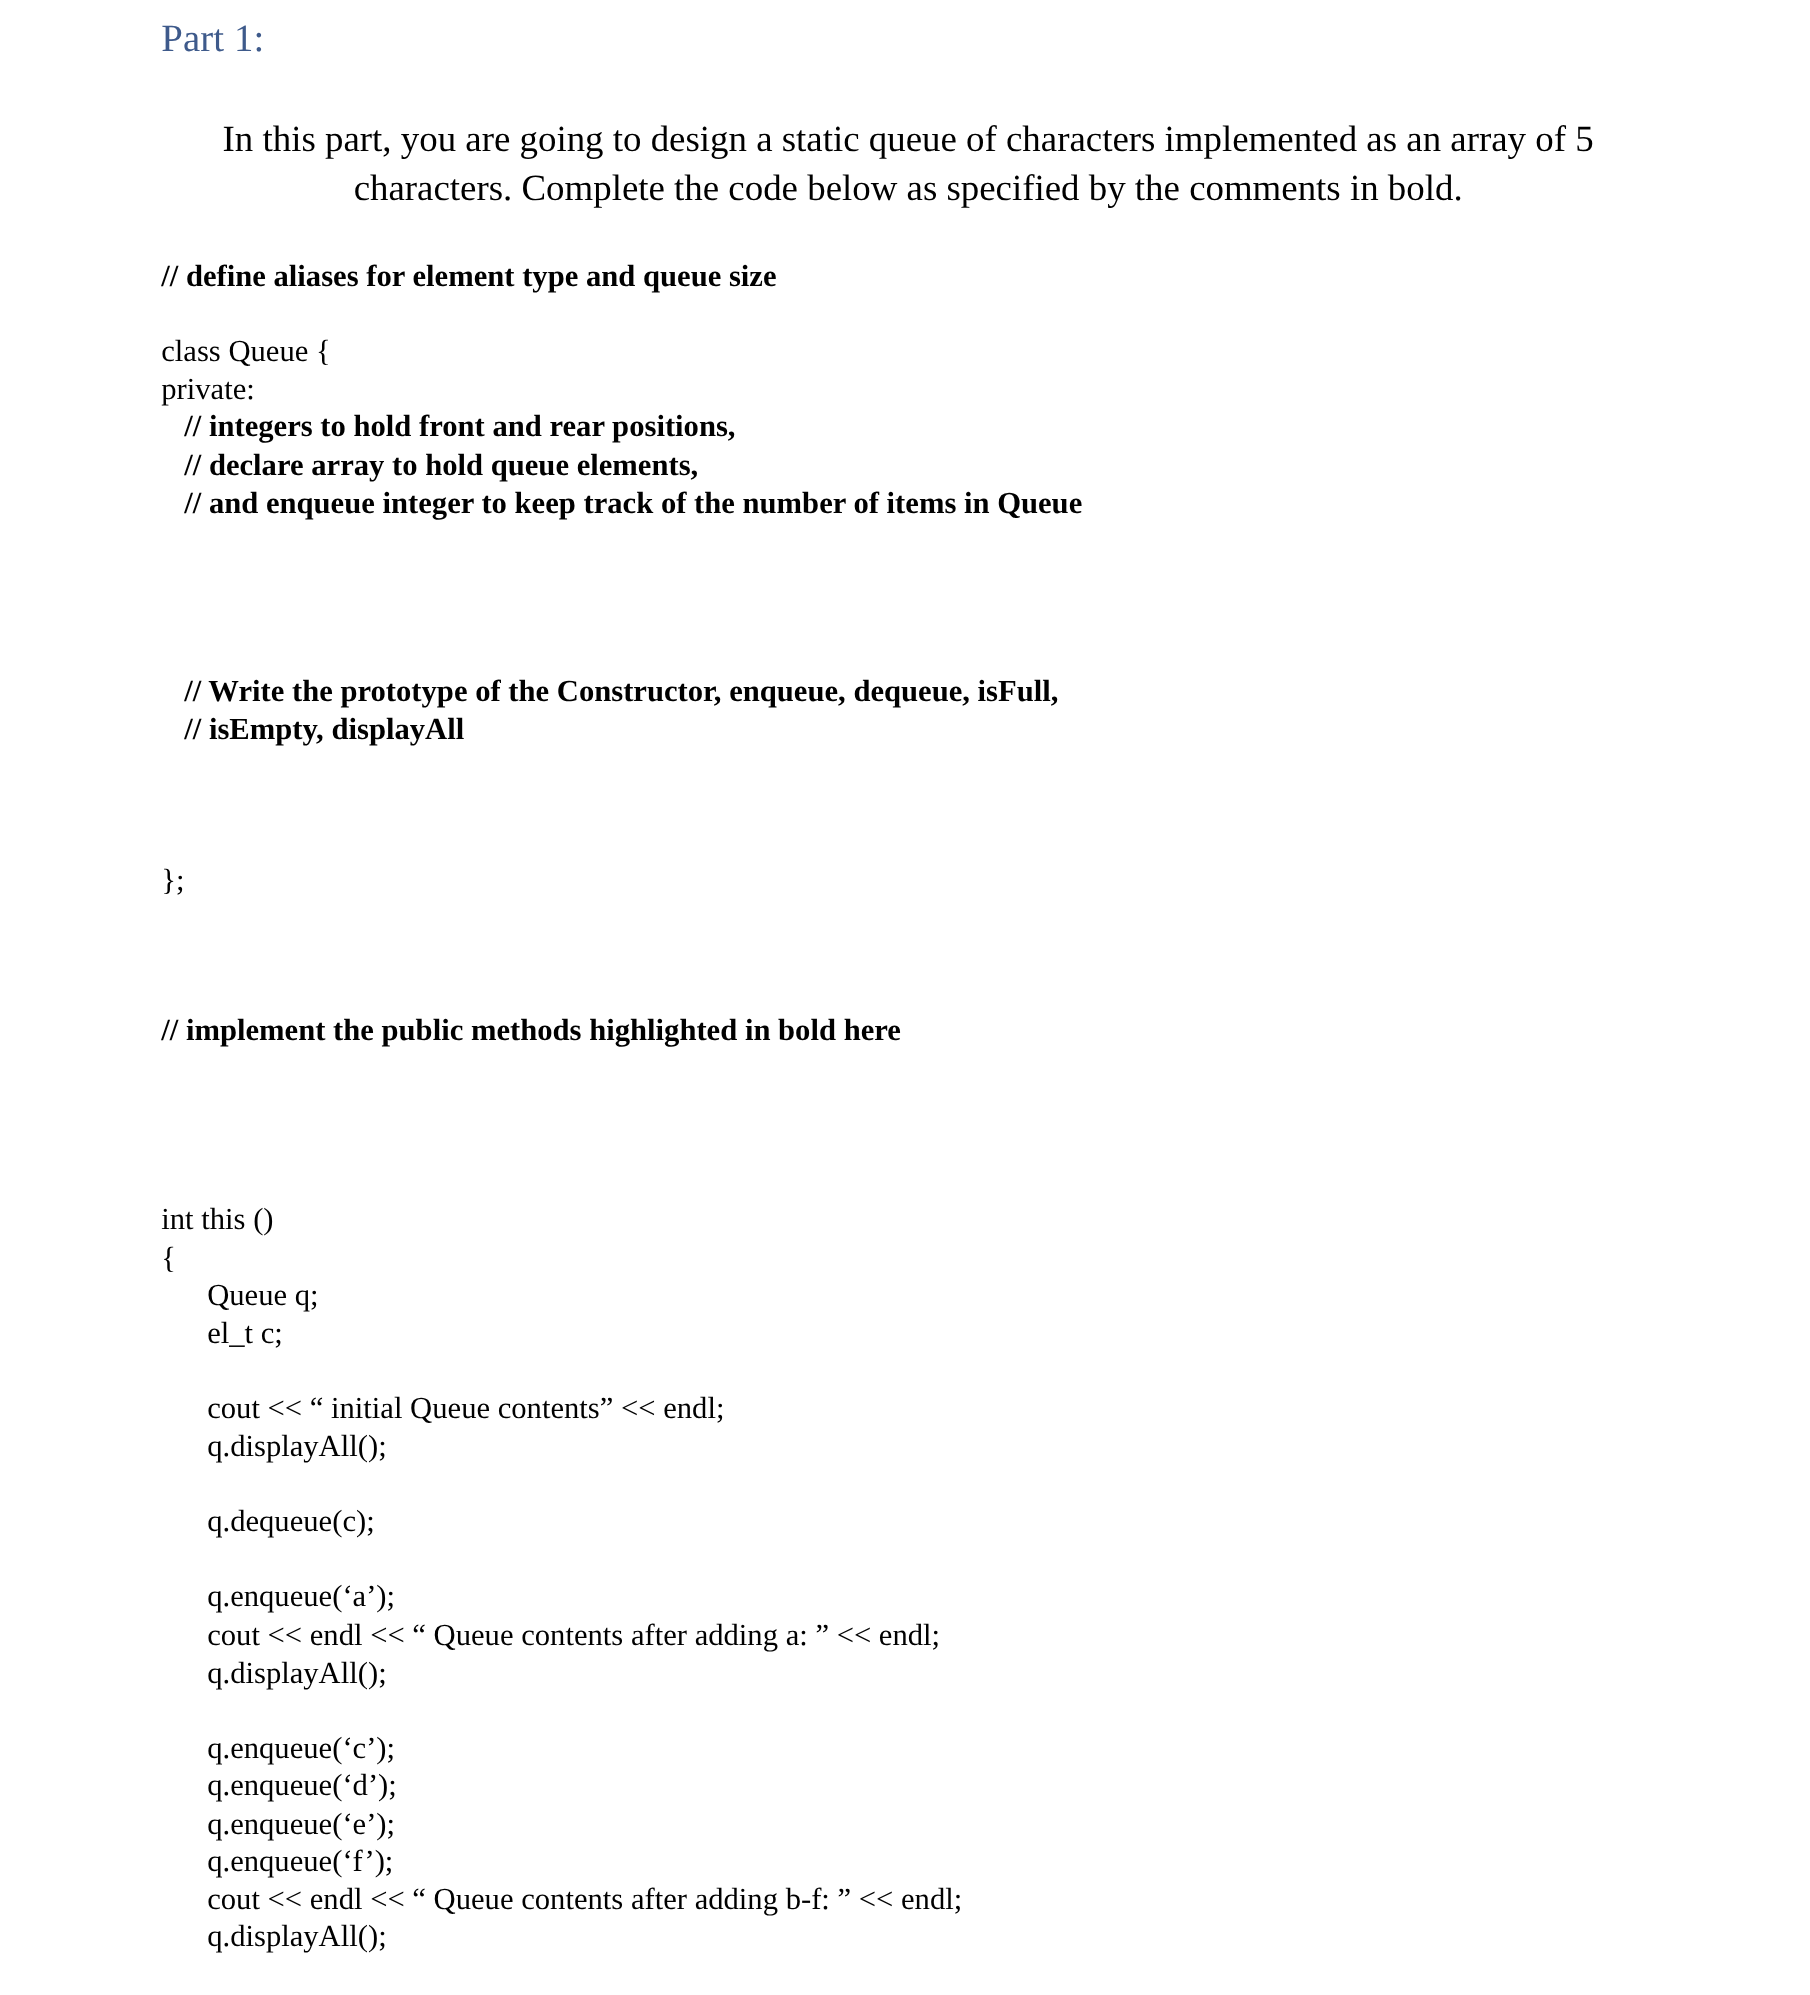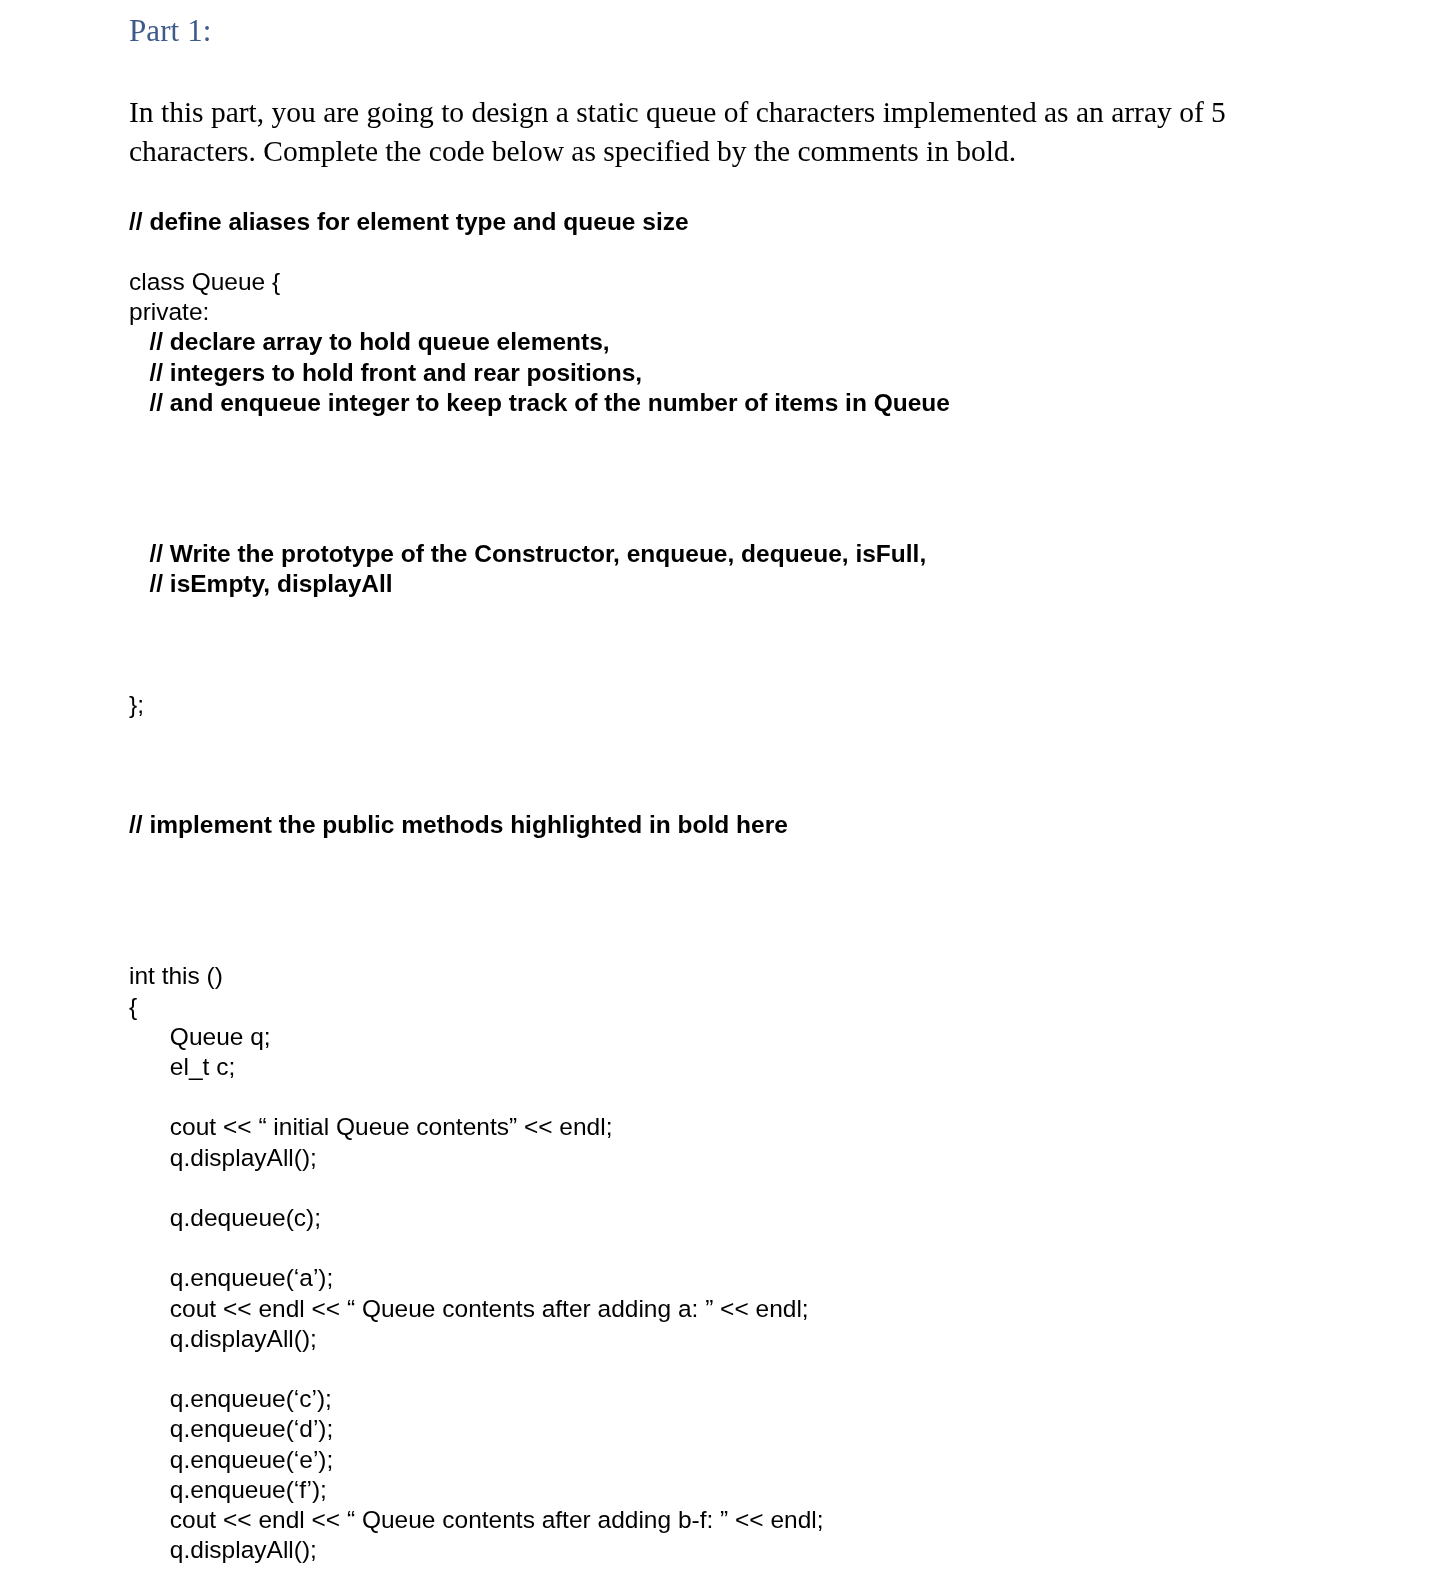--- a/index.html
+++ b/index.html
@@ -42,25 +42,26 @@
   }
 
   
   .body-para {
     font-family: "Liberation Serif", "DejaVu Serif", serif;
     font-size: 29.5px;
     line-height: 1.32;
     margin: 44px 0 0 0;
     color: #000;
     width: 1195px;
+    text-align: center;
   }
   .code-line {
     white-space: pre;
     min-height: 30.2px;
-    font-family: Liberation Sans, sans-serif;
+    font-family: Liberation Serif, serif;
     font-size: 24.5px;
     line-height: 30.2px;
   }
   .code-line.bold {
     font-weight: bold;
   }
   .code-line.blank {
     height: 30.2px;
   }
   .code-section {
@@ -77,22 +78,22 @@
 
     <div class="heading">Part 1:</div>
 
     <p class="body-para">In this part, you are going to design a static queue of characters implemented as an array of 5 characters. Complete the code below as specified by the comments in bold.</p>
 
     <div class="code-section gap-top-1">
       <div class="code-line bold">// define aliases for element type and queue size</div>
       <div class="code-line blank"></div>
       <div class="code-line">class Queue {</div>
       <div class="code-line">private:</div>
+      <div class="code-line bold">   // integers to hold front and rear positions,</div>
       <div class="code-line bold">   // declare array to hold queue elements,</div>
-      <div class="code-line bold">   // integers to hold front and rear positions,</div>
       <div class="code-line bold">   // and enqueue integer to keep track of the number of items in Queue</div>
       <div class="code-line blank"></div>
       <div class="code-line blank"></div>
       <div class="code-line blank"></div>
       <div class="code-line blank"></div>
       <div class="code-line bold">   // Write the prototype of the Constructor, enqueue, dequeue, isFull,</div>
       <div class="code-line bold">   // isEmpty, displayAll</div>
       <div class="code-line blank"></div>
       <div class="code-line blank"></div>
       <div class="code-line blank"></div>

